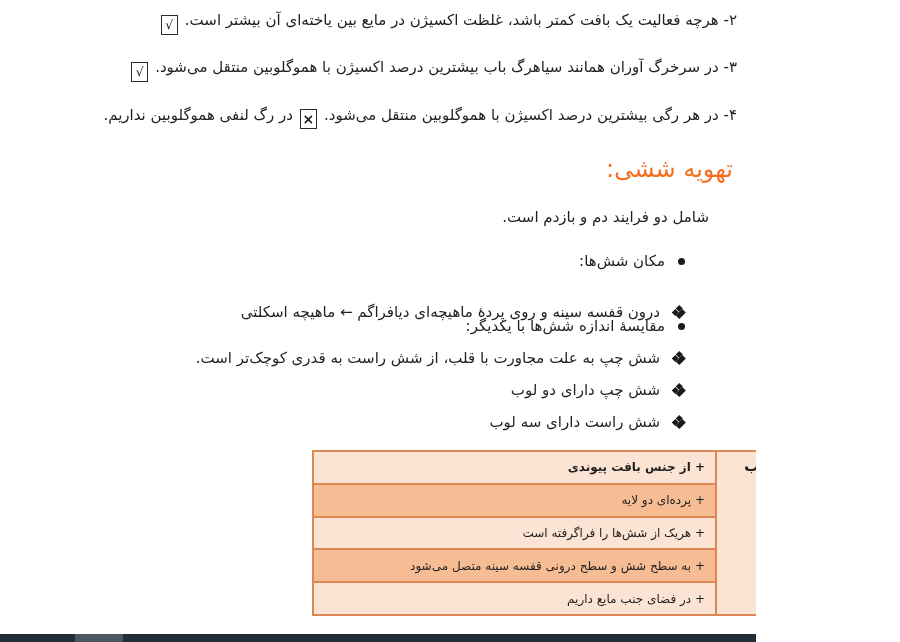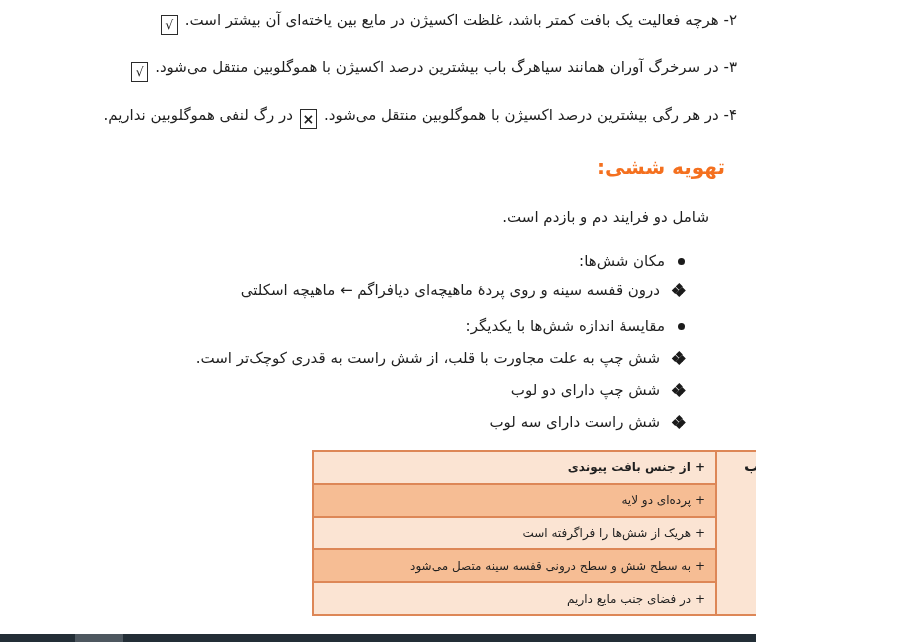--- a/index.html
+++ b/index.html
@@ -9,21 +9,21 @@
   }
   .rtl{direction:rtl;unicode-bidi:embed;text-align:right;}
   .num-line{position:absolute;font-size:15px;white-space:nowrap;}
   .checkbox{
     display:inline-flex;align-items:center;justify-content:center;
     width:15px;height:18px;border:1.6px solid #2b2b2b;background:#fff;
     font-size:12.5px;line-height:1;margin:0 7px;vertical-align:-4px;font-weight:400;
   }
   .checkbox.xmark{font-size:14px;font-weight:700;}
   .heading{
-    position:absolute;top:155px;right:31px;font-size:20px;font-weight:700;
+    position:absolute;top:155px;right:23px;font-size:24px;font-weight:400;
     color:#f4701f;white-space:nowrap;
   }
   .intro{position:absolute;top:208px;right:47px;font-size:15px;white-space:nowrap;}
   .bullet-row{
     position:absolute;right:71px;display:flex;align-items:center;gap:13px;
     font-size:15px;white-space:nowrap;
   }
   .dot-icon{width:7px;height:7px;border-radius:50%;background:#1b1b1b;flex:0 0 auto;}
   .diamond-icon{position:relative;width:12px;height:12px;flex:0 0 auto;}
   .diamond-icon i{
@@ -85,21 +85,21 @@
 
   <div class="heading rtl">تهویه ششی:</div>
 
   <div class="intro rtl">شامل دو فرایند دم و بازدم است.</div>
 
   <div class="bullet-row rtl" style="top:252px;">
     <span class="dot-icon"></span>
     <span>مکان شش‌ها:</span>
   </div>
 
-  <div class="bullet-row rtl" style="top:281px;">
+  <div class="bullet-row rtl" style="top:303px;">
     <span class="diamond-icon">
         <i></i>
         <i></i>
         <i></i>
         <i></i>
       </span>
     <span>درون قفسه سینه و روی پردۀ ماهیچه‌ای دیافراگم ← ماهیچه اسکلتی</span>
   </div>
 
   <div class="bullet-row rtl" style="top:317px;">

